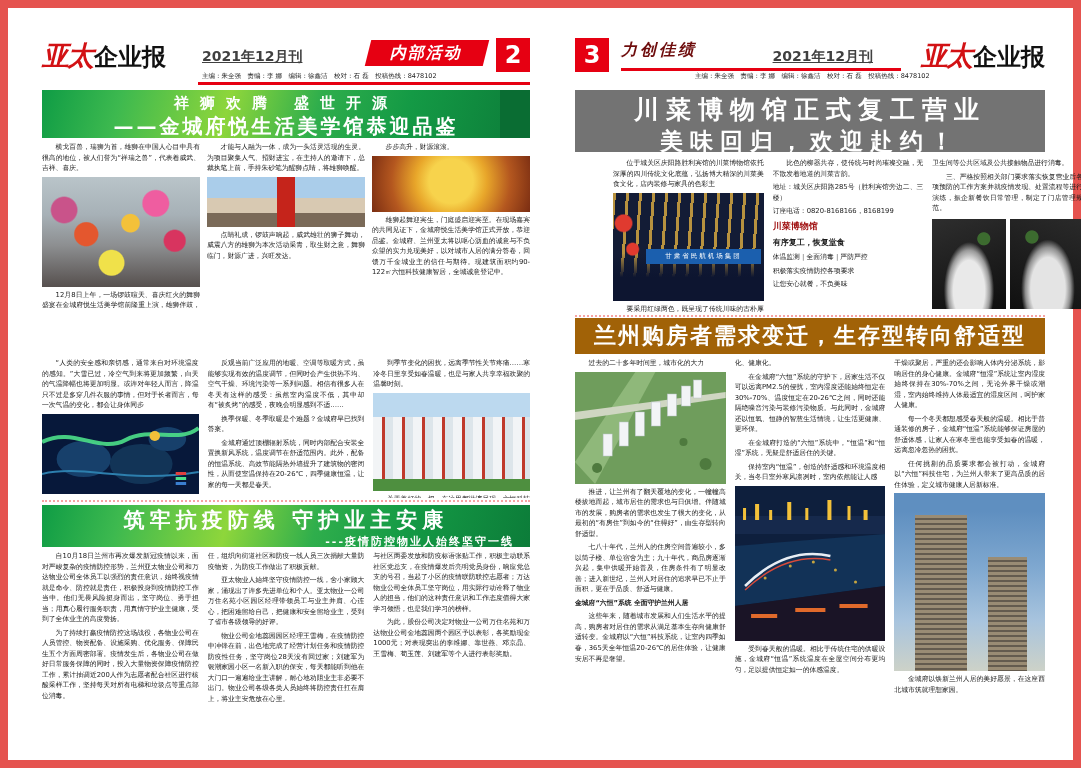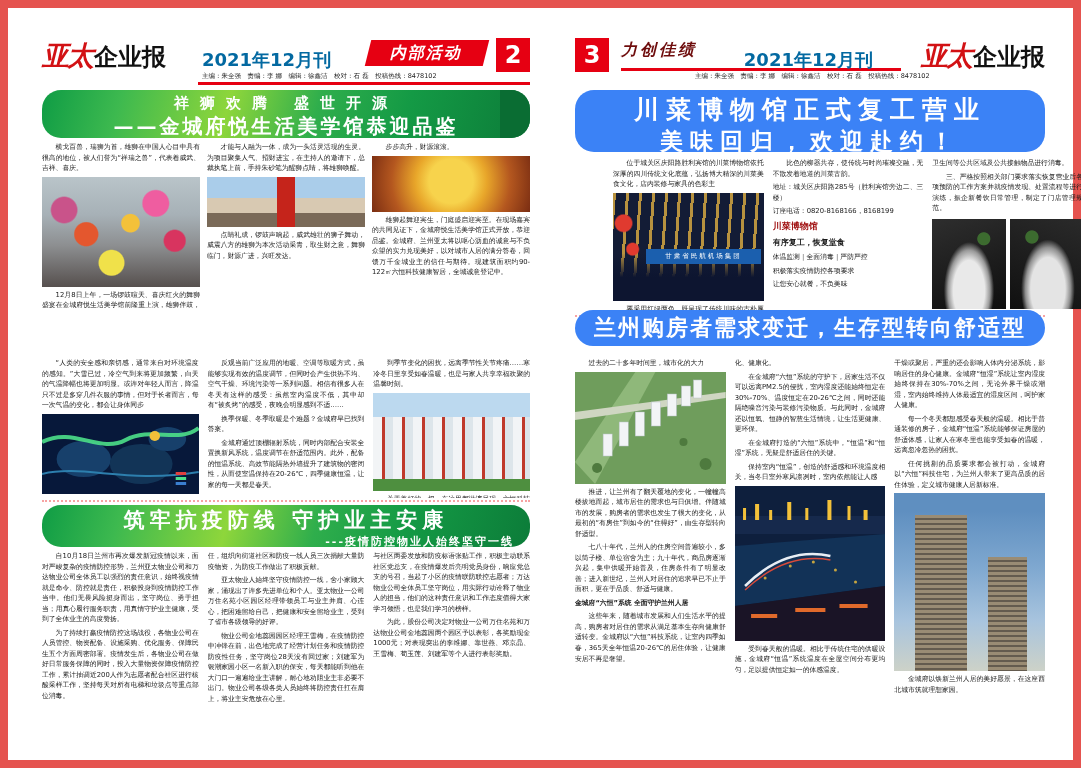--- a/index.html
+++ b/index.html
@@ -8,48 +8,48 @@
   .sheet { position:absolute; left:8px; top:8px; width:1065px; height:752px; background:#ffffff; }
   .page { position:absolute; top:0; height:752px; width:532px; }
   .p2 { left:0; } .p3 { left:533px; }
 
   
   .hdr { position:absolute; top:30px; height:50px; }
   .p2 .hdr { left:34px; width:488px; } .p3 .hdr { left:34px; width:470px; }
   .logo { position:absolute; top:0; white-space:nowrap; }
   .logo-red { color:#d21114; font-weight:bold; font-style:italic; font-size:27px; letter-spacing:-2px; }
   .logo-black { color:#111; font-weight:bold; font-size:24px; margin-left:2px; }
-  .edition { position:absolute; font-weight:bold; font-size:18px; color:#0369a1; top:10px; }
+  .edition { position:absolute; font-weight:bold; font-size:14px; color:#404040; top:10px;text-decoration:underline; }
   .credits { position:absolute; font-size:6.5px; color:#222; top:34px; white-space:nowrap; }
   .redline { position:absolute; height:3px; background:#e60012; top:44px; }
   .numbox { position:absolute; top:0; width:34px; height:34px; background:#e60012; color:#fff;
             font-size:24px; font-weight:bold; text-align:center; line-height:34px; }
   .sectbox { position:absolute; top:2px; width:118px; height:26px; background:#e60012; color:#fff;
              font-weight:bold; font-size:16px; text-align:center; line-height:26px;
              transform:skewX(-14deg); letter-spacing:2px; }
   .secttitle { position:absolute; top:2px; left:46px; font-size:16px; font-weight:bold; font-style:italic;
                color:#6e0c0c; letter-spacing:3px; }
 
   
-  .banner { position:absolute; color:#fff; text-align:center; overflow:hidden;border-radius:19px; }
+  .banner { position:absolute; color:#fff; text-align:center; overflow:hidden; }
   .p2 .banner { left:34px; width:488px; } .p3 .banner { left:34px; width:470px; }
   .bgreen { background:linear-gradient(105deg,#0f9c45 0%,#3db94f 16%,#8ed63b 38%,#2fae4c 56%,#149a45 74%,#0c7c39 100%); }
   .g1 { top:82px; height:48px; }
   .g1cap { position:absolute; right:0; top:0; width:30px; height:48px; background:#0a6d33; }
   .g1-l1 { font-size:15px; font-weight:bold; letter-spacing:11px; padding-top:4px; }
   .g1-l2 { font-size:20px; font-weight:bold; letter-spacing:3px; }
   .bblue { top:310px; height:36px; background:#7d85cf; font-size:21px; font-weight:bold;
            letter-spacing:3px; line-height:36px; }
   .g2 { top:497px; height:42px; }
   .g2-l1 { font-size:21px; font-weight:bold; letter-spacing:5px; padding-top:1px; }
   .g2-l2 { font-size:11px; font-weight:bold; letter-spacing:2px; text-align:right; padding-right:16px; }
-  .bred { top:82px; height:62px; background:#3b82f6; }
+  .bred { top:82px; height:62px; background:#737373; }
   .bred-l1 { font-size:25px; font-weight:bold; letter-spacing:7px; padding-top:3px; }
   .bred-l2 { font-size:23px; font-weight:bold; letter-spacing:7px; }
-  .bmag { top:302px; height:36px; background:#3b82f6; font-size:22px; font-weight:bold;
+  .bmag { top:310px; height:36px; background:#a16207; font-size:22px; font-weight:bold;
           letter-spacing:2px; line-height:36px; }
 
   
   .body { position:absolute; display:flex; gap:9px; overflow:hidden; }
   .p2 .body { left:34px; width:488px; } .p3 .body { left:34px; width:470px; }
   .col { flex:1; overflow:hidden; }
   .col p { font-size:6.8px; line-height:1.55; text-align:justify; color:#1a1a1a;
            text-indent:2em; margin-bottom:3px; }
   .col p.noind { text-indent:0; }
   .col p.boldp { font-weight:bold; }

